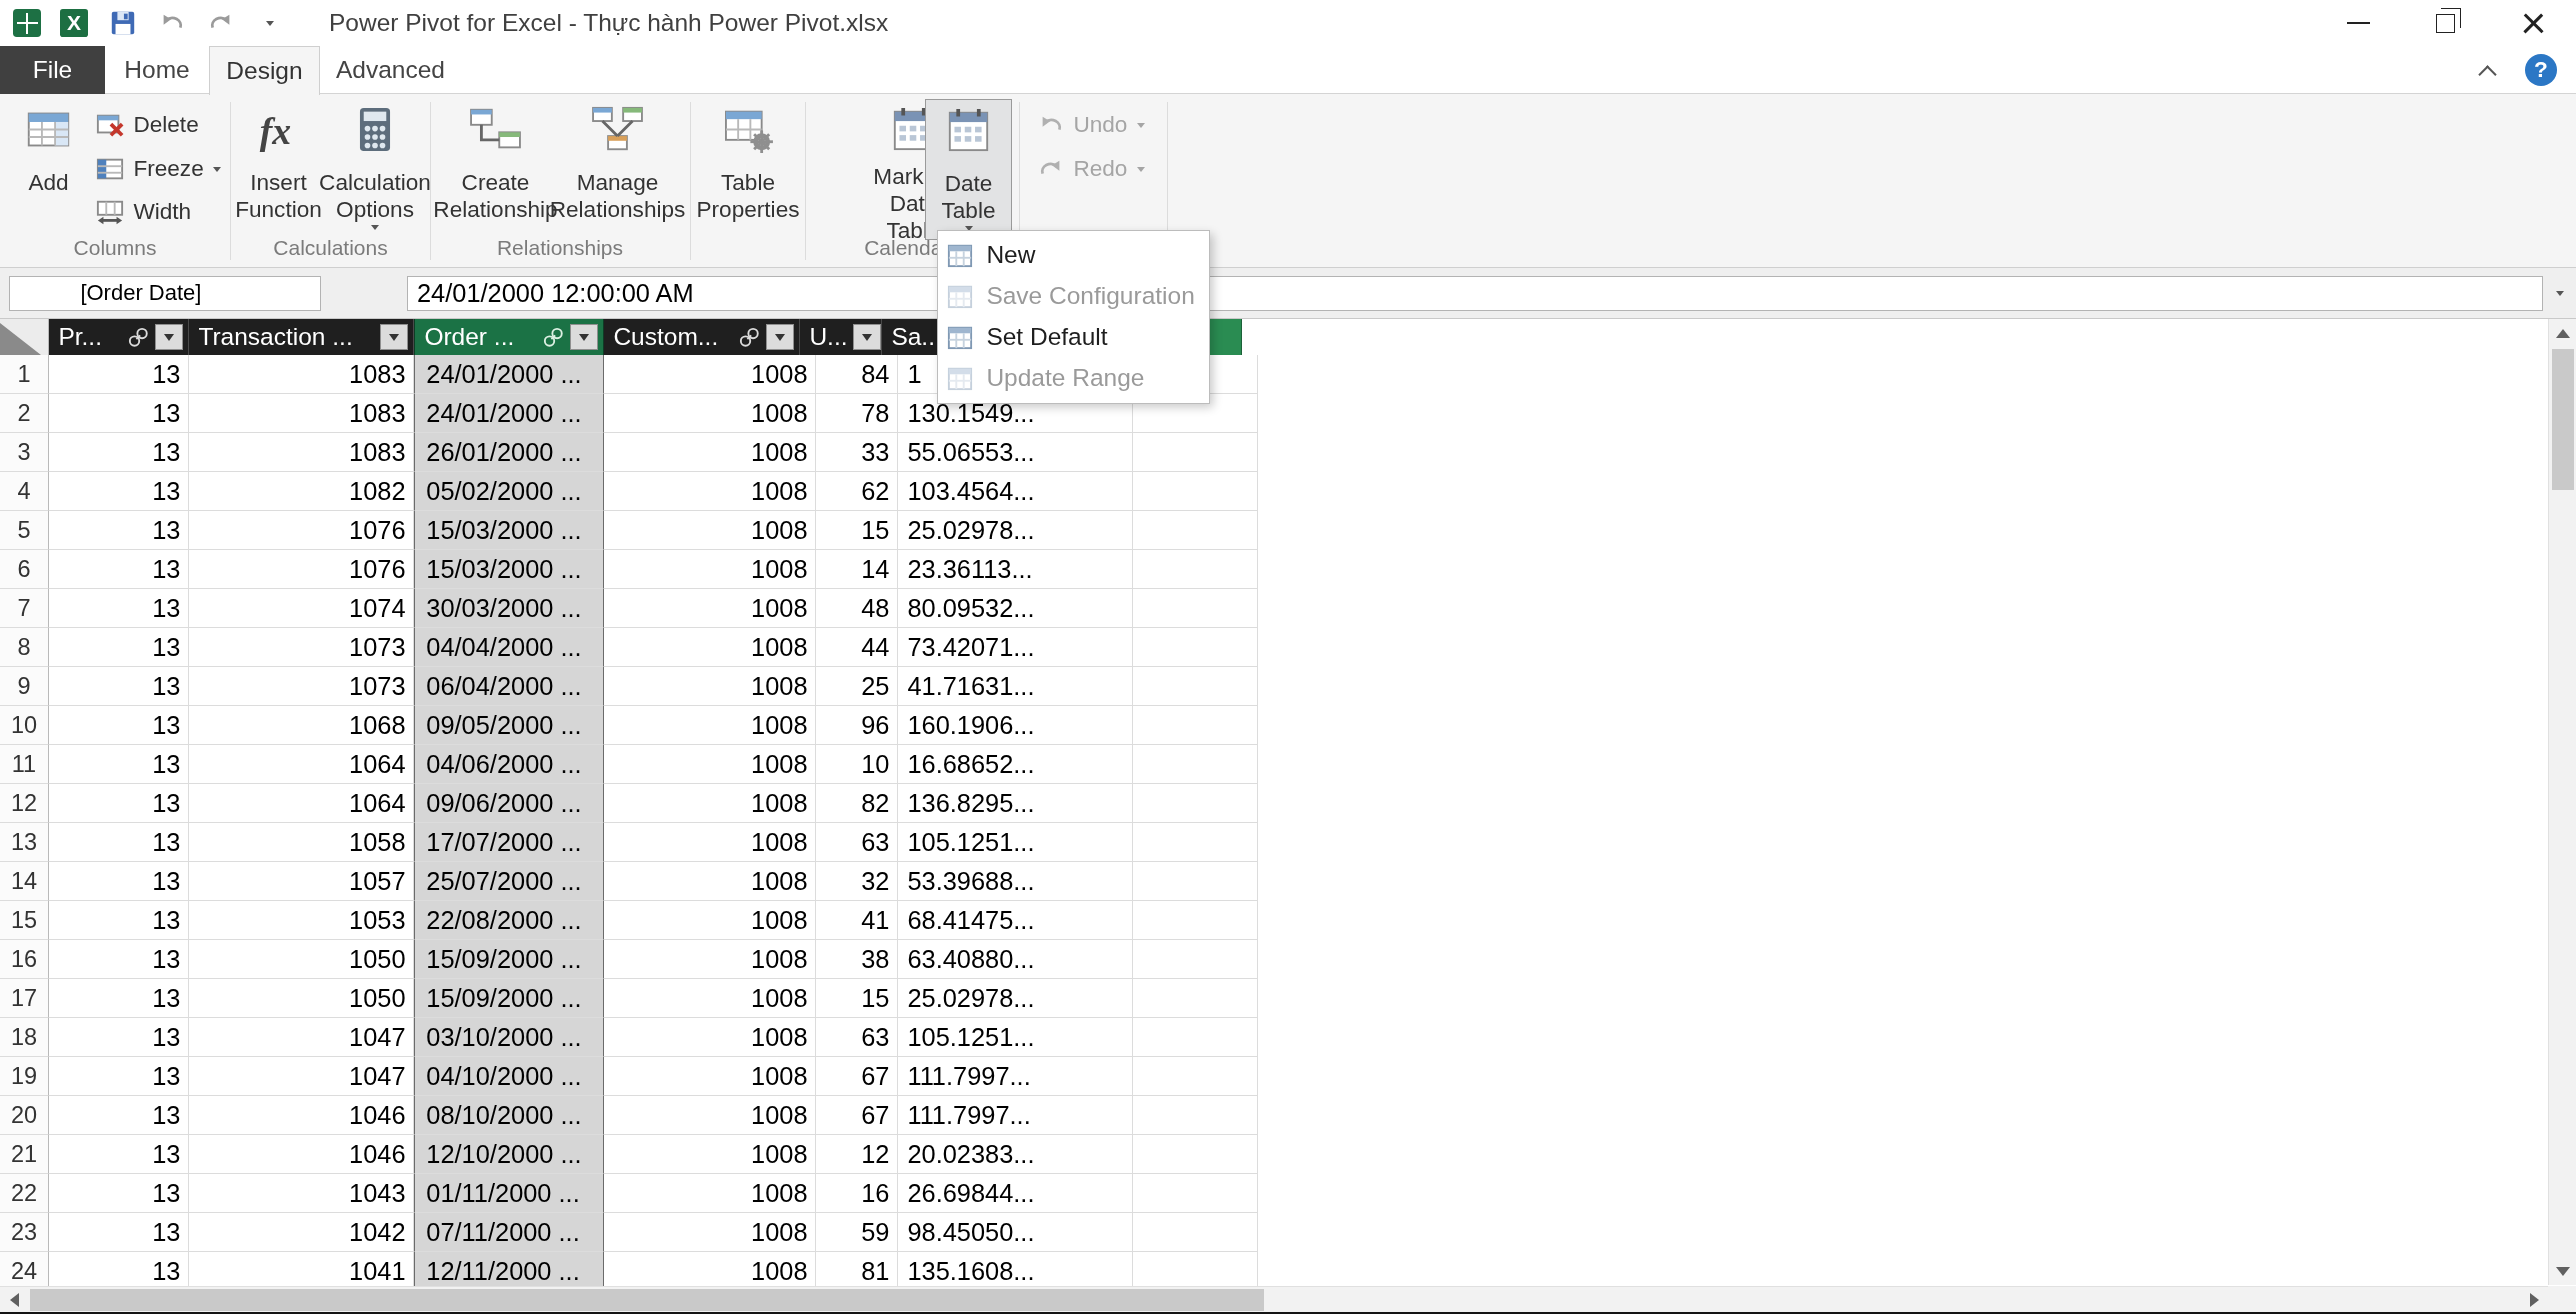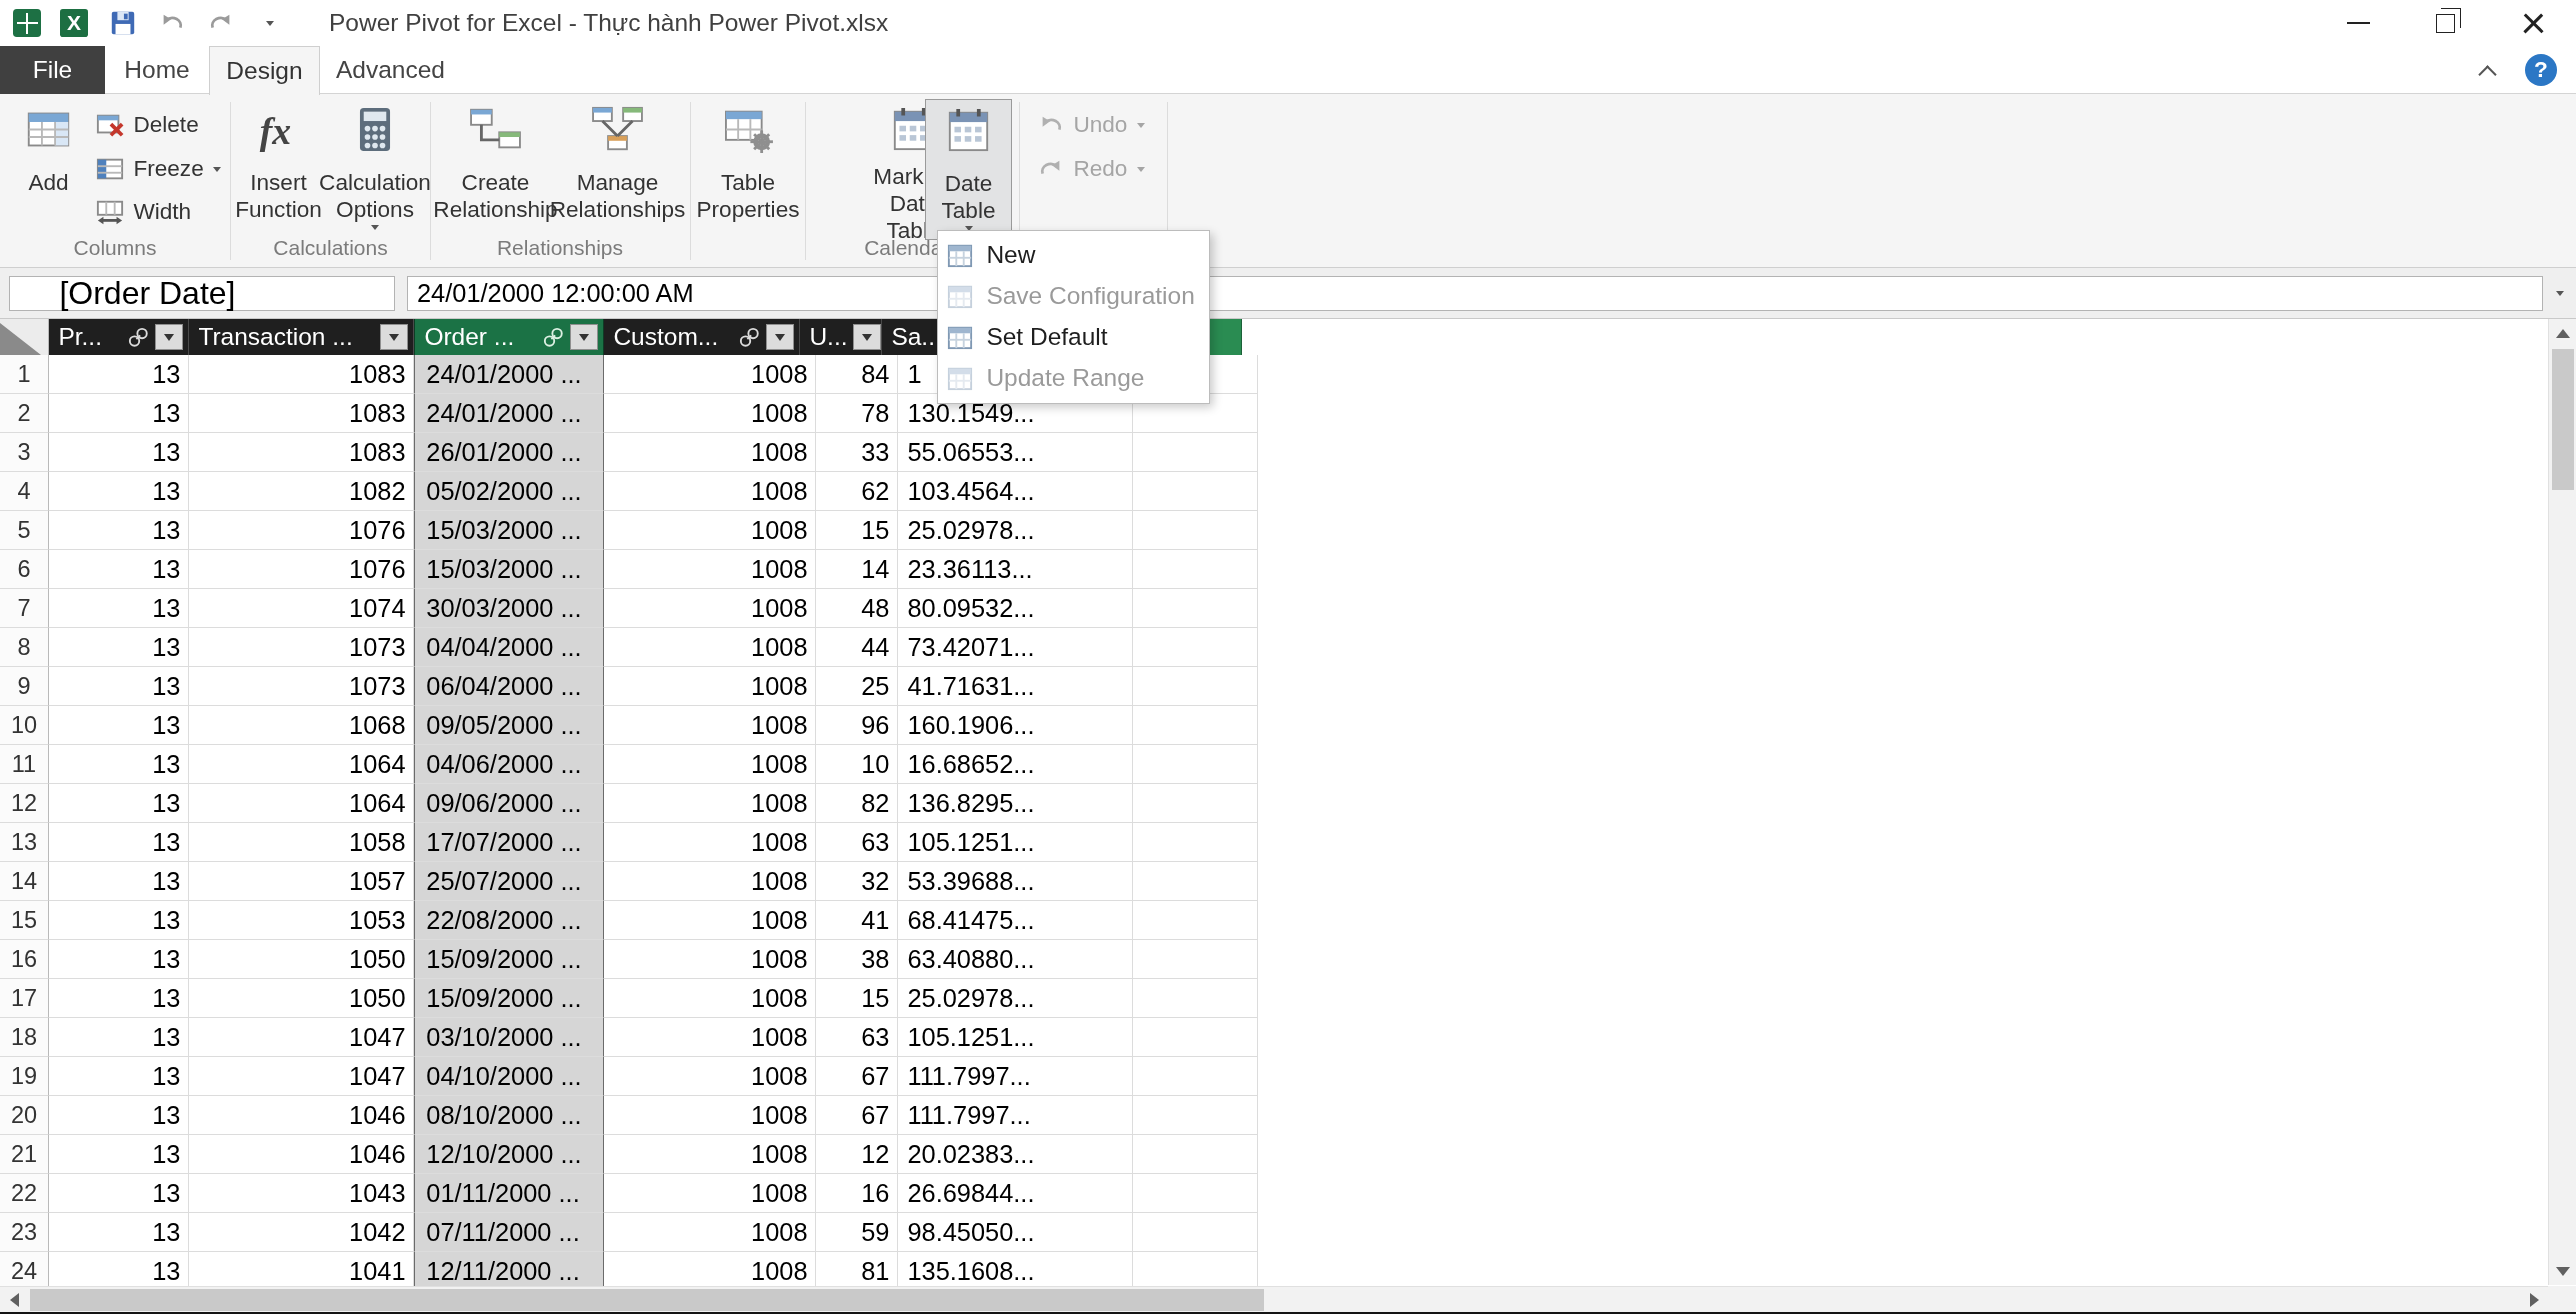--- a/index.html
+++ b/index.html
@@ -51,21 +51,21 @@
   .lbl2 { white-space:pre-line; }
 
   
   .dt-menu { position:absolute; left:937px; top:230px; width:273px; background:#fff; border:0.9px solid #bcbcbc; box-shadow:3.8px 3.8px 9.4px rgba(0,0,0,0.22); z-index:60; padding:3.8px 0; }
   .dt-item { height:41px; display:flex; align-items:center; gap:13px; padding:0 11.3px 0 9.4px; font-size:24.5px; color:#1e1e1e; white-space:nowrap; }
   .dt-item.disabled { color:#9a9a9a; }
   .dt-item.disabled svg { opacity:.45; }
 
   
   .fbar { position:absolute; top:268px; left:0; width:2576px; height:51px; background:#efefef; border-bottom:0.9px solid #c9c9c9; }
-  .namebox { position:absolute; left:9.4px; top:7.5px; width:386px; height:35px; background:#fff; border:0.9px solid #b3b3b3; font-size:32px; display:flex; align-items:center; padding-left:49px; color:#000; }
+  .namebox { position:absolute; left:9.4px; top:7.5px; width:312px; height:35px; background:#fff; border:0.9px solid #b3b3b3; font-size:22px; display:flex; align-items:center; padding-left:70px; color:#000; }
   .valuebox { position:absolute; left:407px; top:7.5px; width:2136px; height:35px; background:#fff; border:0.9px solid #b3b3b3; font-size:25.4px; display:flex; align-items:center; padding-left:9px; color:#000; }
   .fx-expand { position:absolute; right:1.9px; top:11.3px; width:28px; height:28px; display:flex; align-items:center; justify-content:center; }
 
   
   .ghead { position:absolute; top:319px; left:0; height:36px; display:flex; z-index:10; }
   .hcell { height:36px; display:flex; align-items:center; padding:0 4.7px 0 9.4px; color:#fff; font-size:24.5px; background:#1f1f1f; border-right:0.9px solid #4a4a4a; overflow:hidden; white-space:nowrap; }
   .sp { flex:1; }
   .corner { width:49px; background:#ececec; border-right:0.9px solid #b9b9b9; position:relative; padding:0; }
   .tri { position:absolute; left:0; bottom:0; width:0; height:0; border-bottom:32px solid #8a8a8a; border-right:41px solid transparent; }
   .hc-product { width:140px; }

